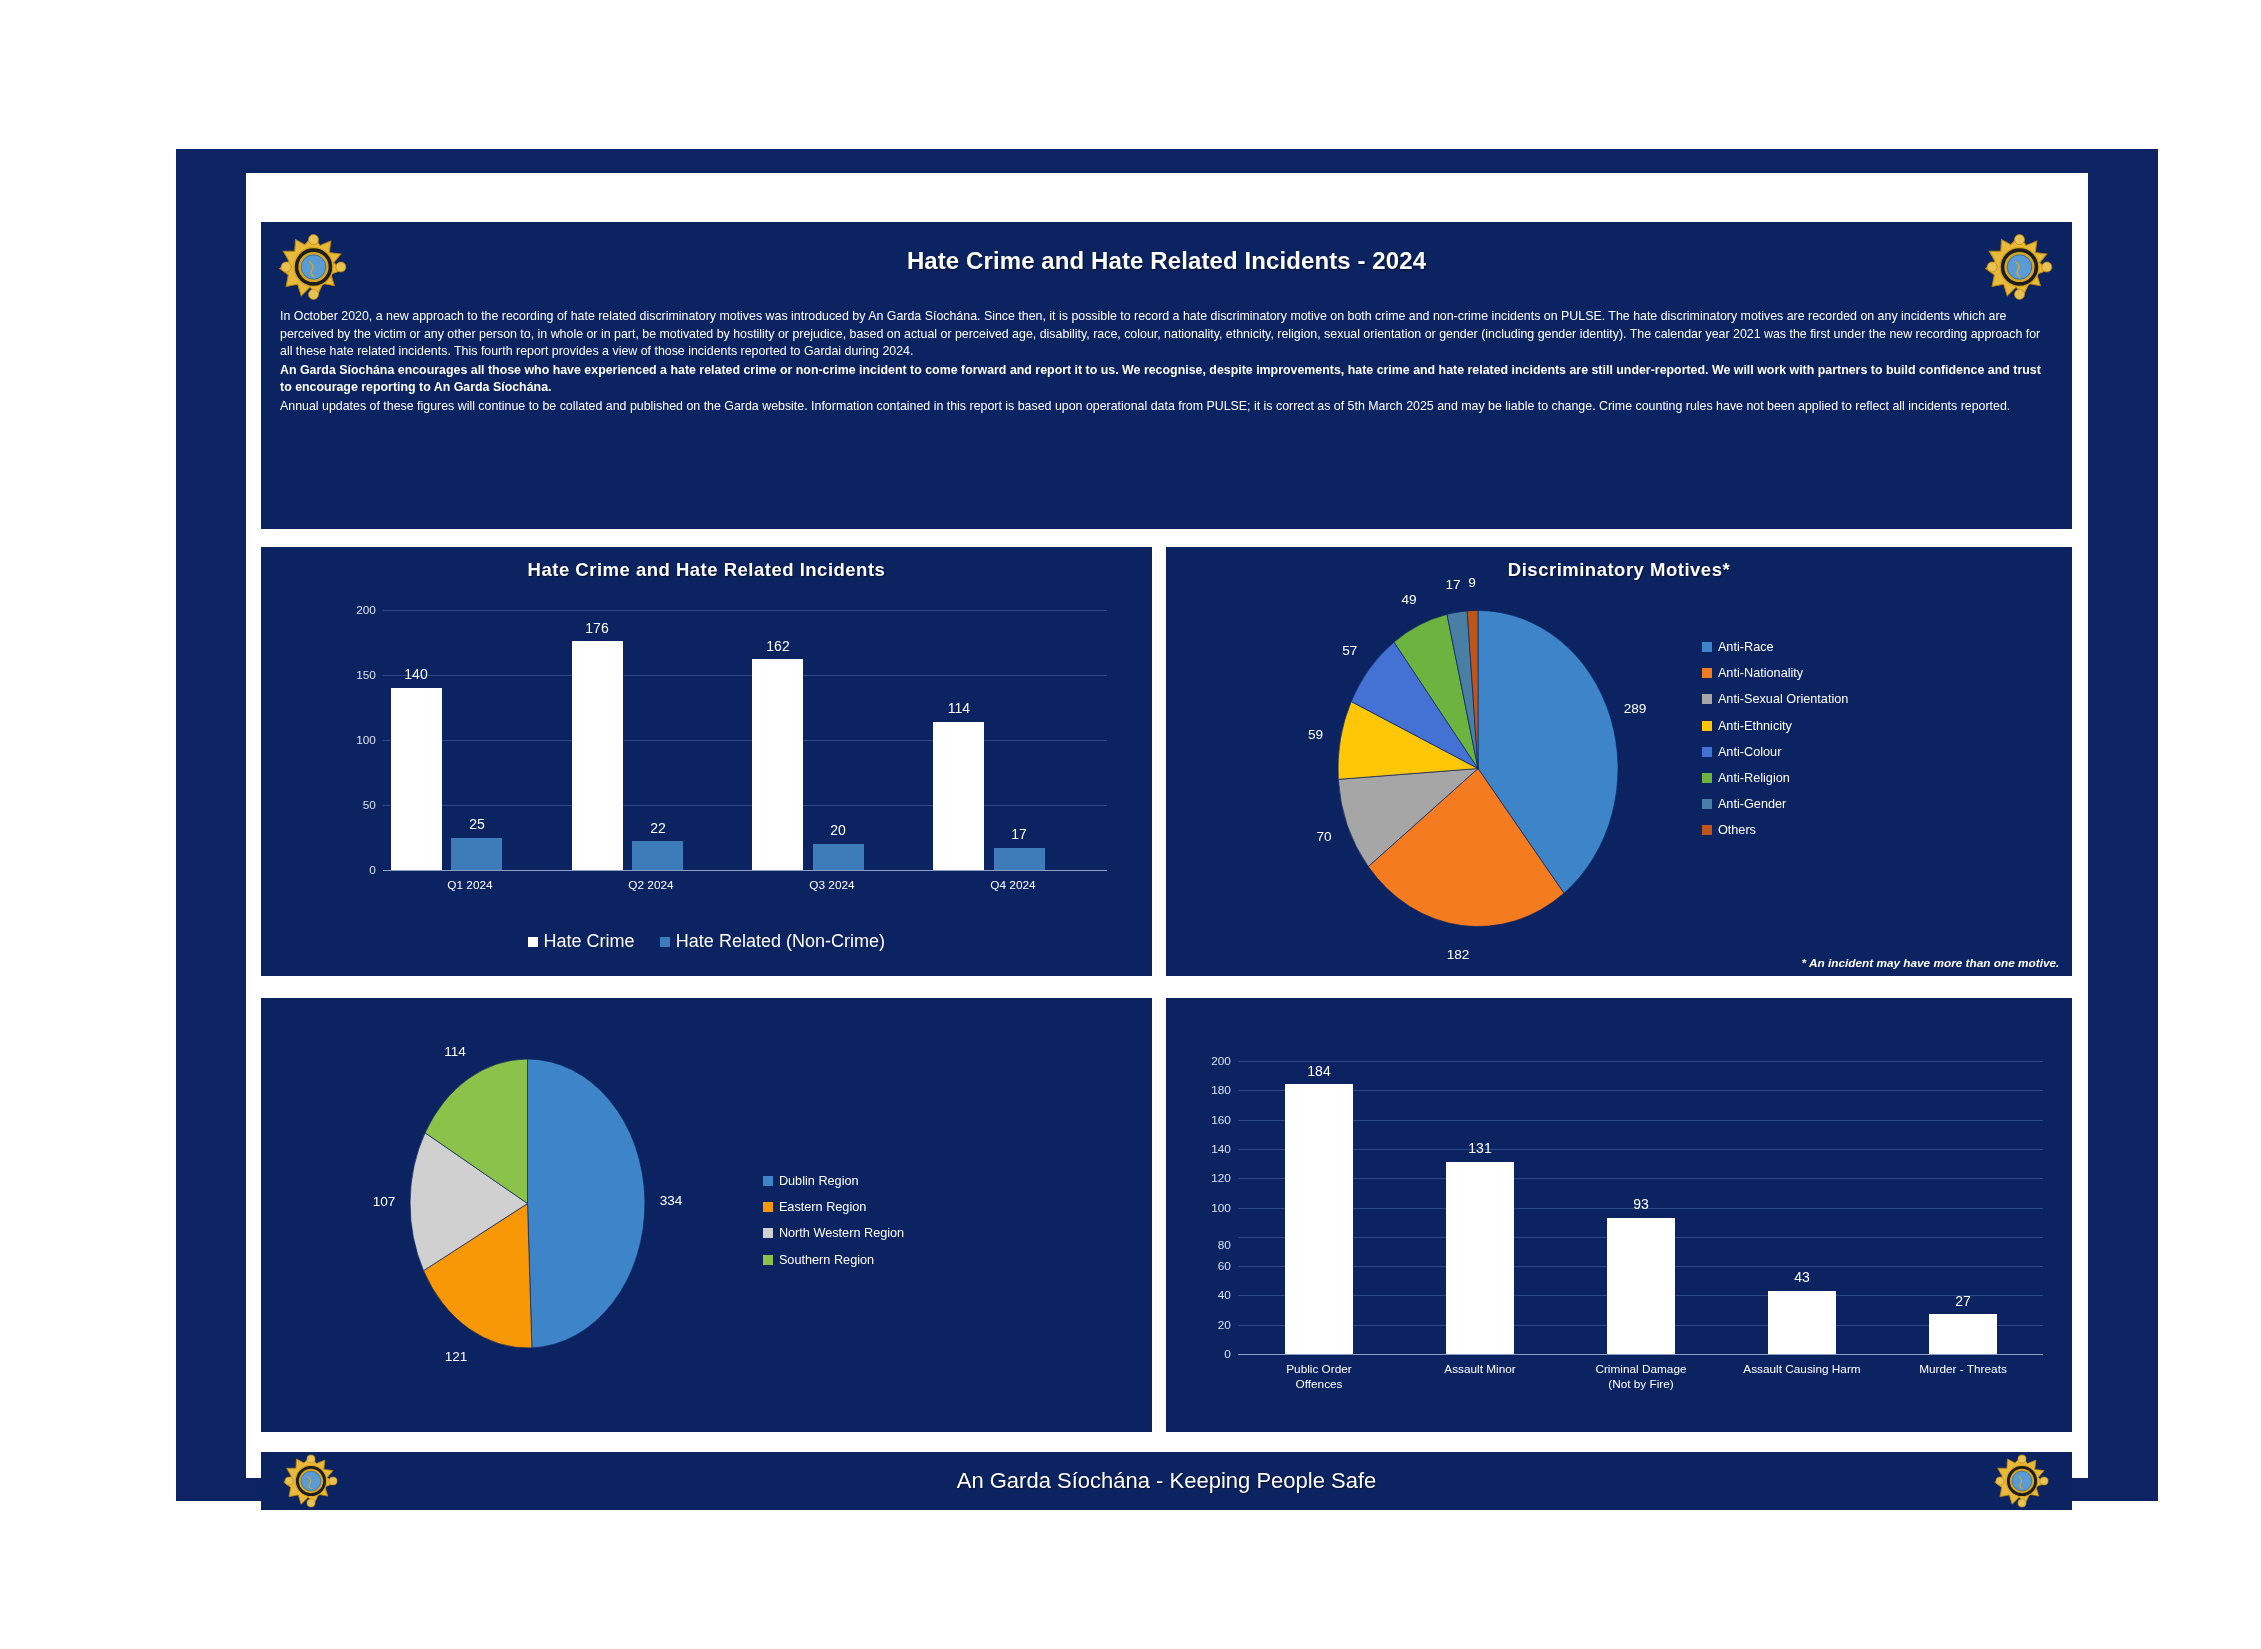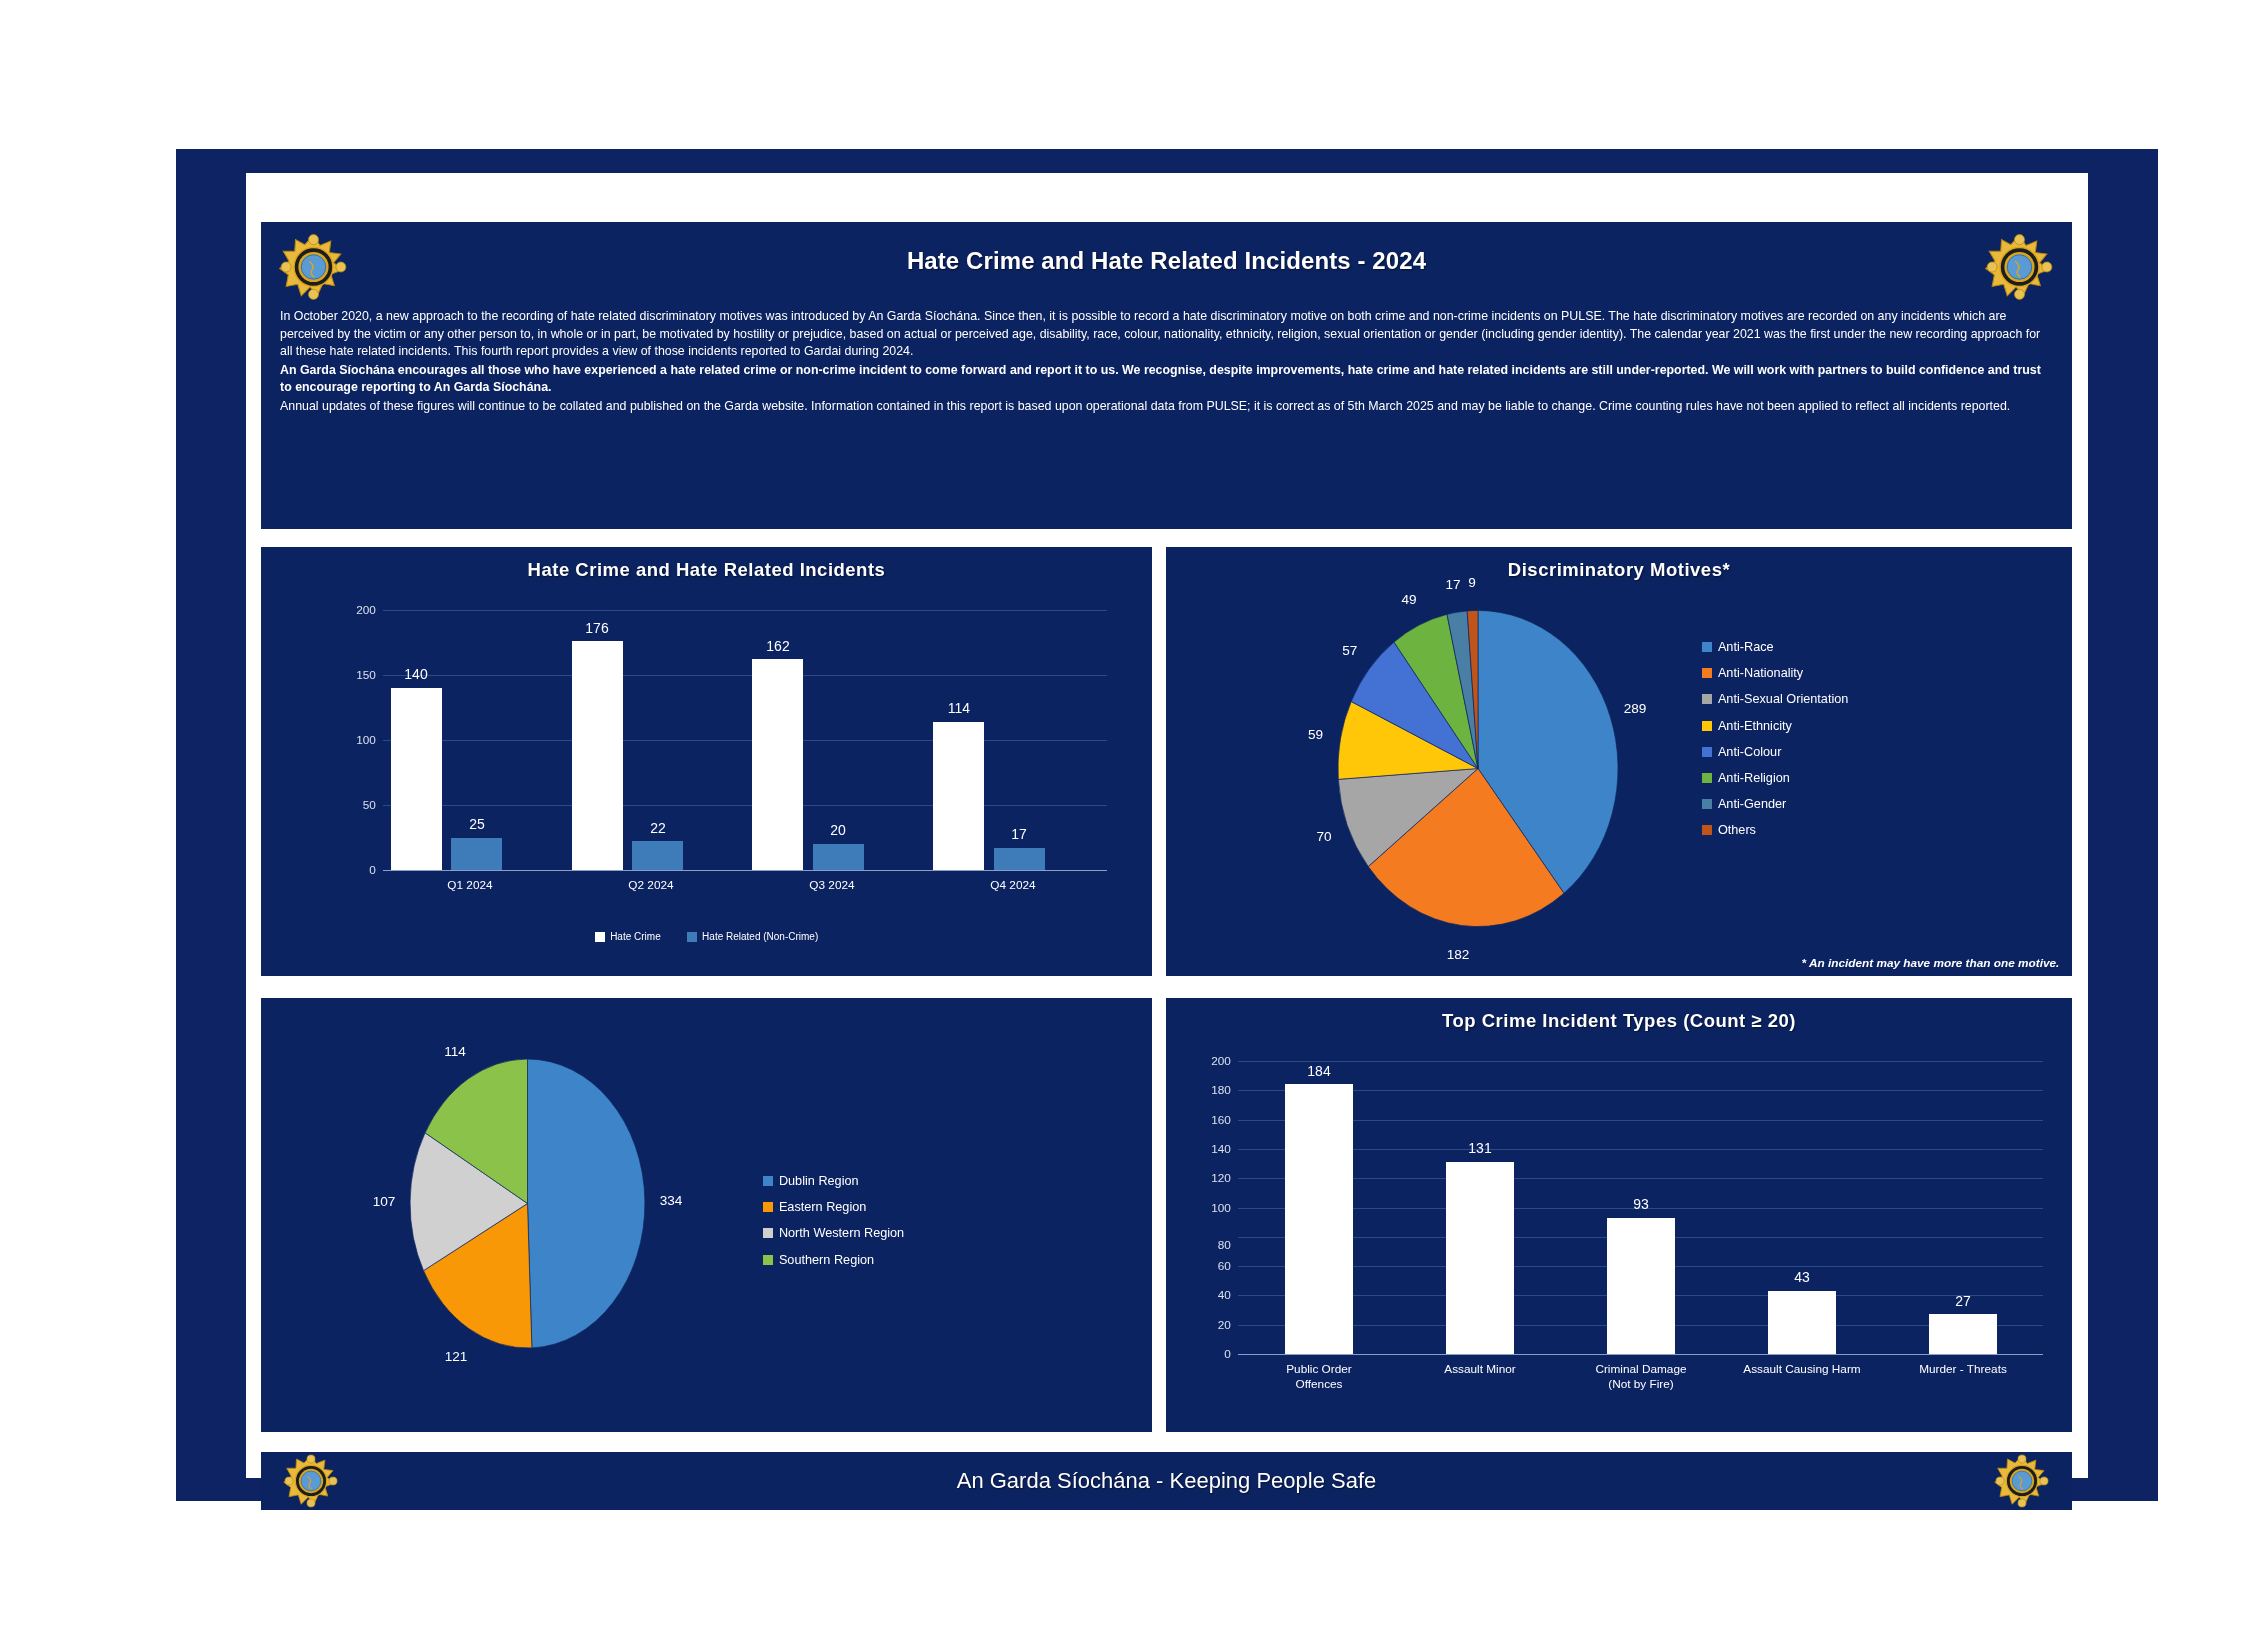--- a/index.html
+++ b/index.html
@@ -71,21 +71,21 @@
   .bar-label{
     position:absolute;width:99px;text-align:center;color:#ffffff;
     font-size:14px;transform:translateX(-50%);
   }
   .xcat{
     position:absolute;width:181px;text-align:center;color:#ffffff;
     font-size:11.8px;transform:translateX(-50%);line-height:1.25;
   }
   .legend-row{
     position:absolute;width:100%;display:flex;justify-content:center;
-    gap:26px;color:#ffffff;font-size:10px;align-items:center;
+    gap:26px;color:#ffffff;font-size:18px;align-items:center;
   }
   .legend-row .li{display:flex;align-items:center;gap:5.4px;}
   .swatch{width:10px;height:10px;display:inline-block;}
 
   
   .pie-wrap{position:absolute;}
   .pie-wrap svg{display:block;overflow:visible;}
   .pie-num{
     position:absolute;color:#ffffff;font-size:13.6px;
     transform:translate(-50%,-50%);white-space:nowrap;
@@ -299,21 +299,20 @@
           <span>North Western Region</span>
         </div>
         <div class="li">
           <span class="sw" style="background:#8bc34a"></span>
           <span>Southern Region</span>
         </div>
       </div>
   </div>
 
   <div class="panel p-br">
-    <div class="chart-title">Top Crime Incident Types (Count ≥ 20)</div>
     <div class="plot" id="plot-t" style="left:72px;top:63px;width:805px;height:293px;">
         <div class="axis-base" style="top: 293px;"></div>
         <div class="ytick" style="top: 293px;">0</div>
         <div class="gridline" style="top: 264px;"></div>
         <div class="ytick" style="top: 264px;">20</div>
         <div class="gridline" style="top: 234px;"></div>
         <div class="ytick" style="top: 234px;">40</div>
         <div class="gridline" style="top: 205px;"></div>
         <div class="ytick" style="top: 205px;">60</div>
         <div class="gridline" style="top: 176px;"></div>

